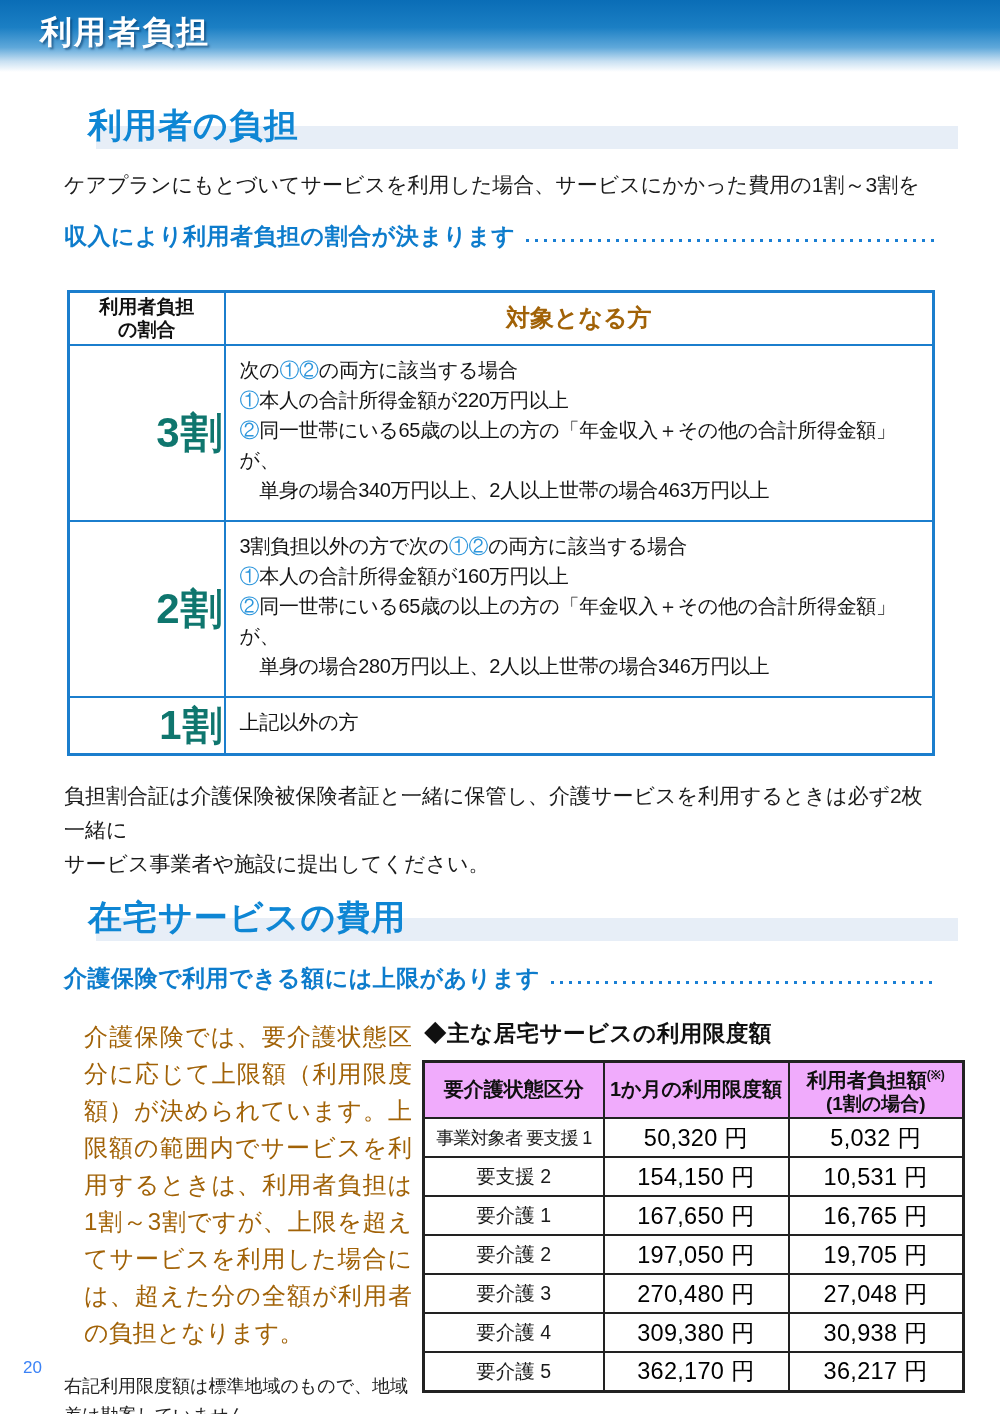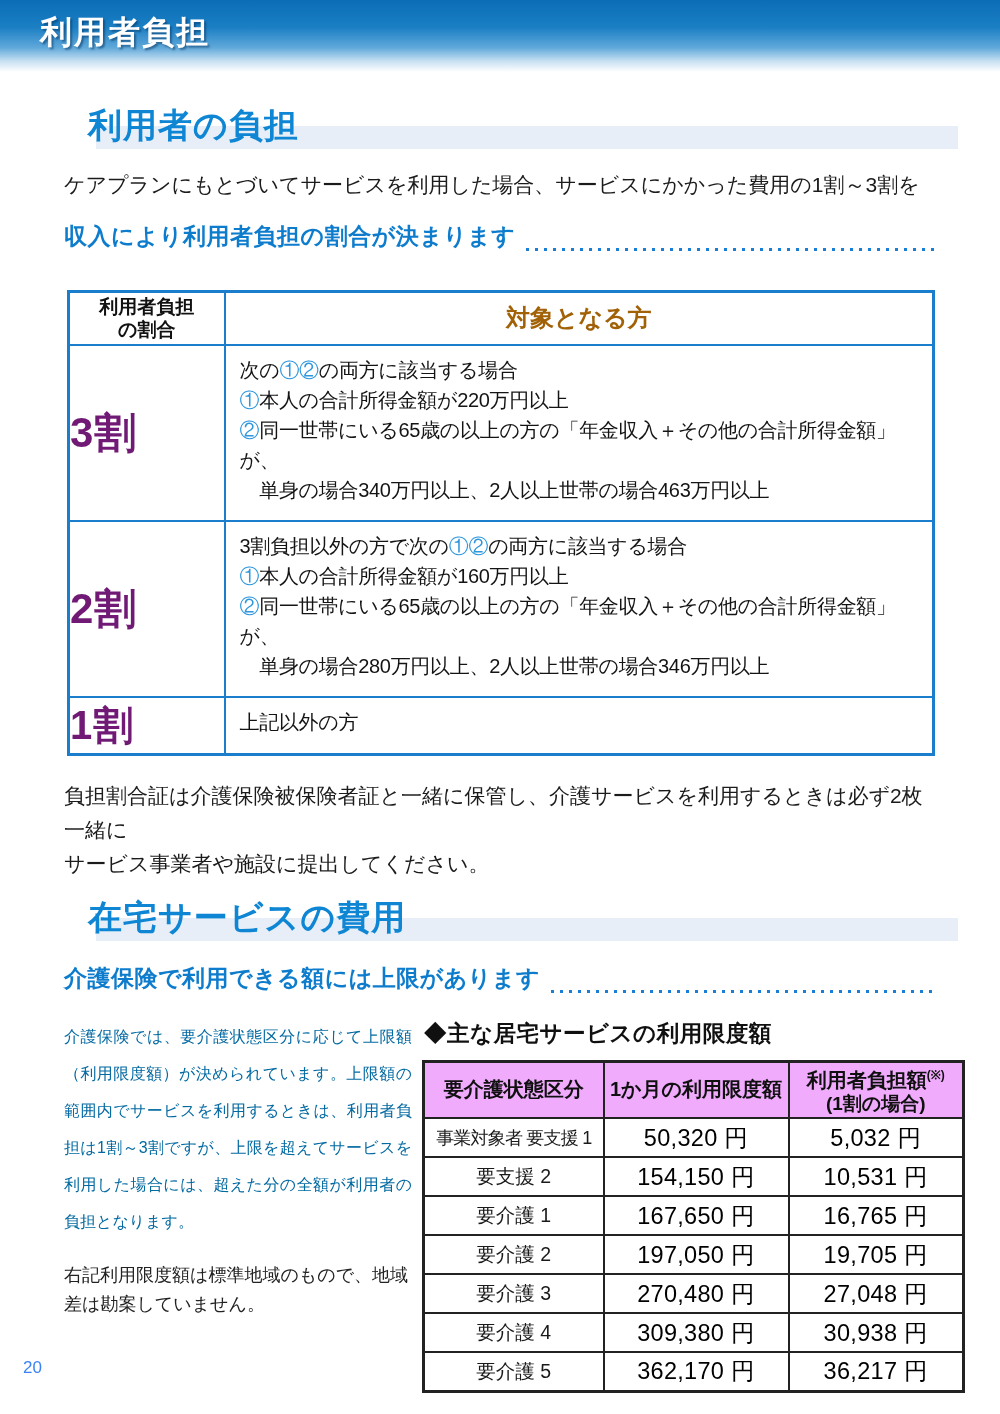--- a/index.html
+++ b/index.html
@@ -23,42 +23,42 @@
     position: absolute; left: 8px; right: 0; bottom: 1px; height: 23px;
     background: #e7eef7;
   }
   .sec-heading .txt {
     position: relative; z-index: 1; font-size: 34px; font-weight: bold;
     color: #0e86d4; letter-spacing: 1px; line-height: 46px;
   }
   
   .para { margin: 18px 64px 0; font-size: 21px; line-height: 34px; color: #1b1b1b; }
   
-  .subhead { margin: 17px 64px 0; display: flex; align-items: flex-end; }
+  .subhead { margin: 17px 64px 0; display: flex; align-items: center; }
   .subhead .txt { color: #0d7ccc; font-size: 23px; font-weight: bold; letter-spacing: .5px; white-space: nowrap; }
   .subhead .dots {
     flex: 1; height: 5px; margin: 8px 0 0 8px;
     background-image: radial-gradient(circle, #1a7fd4 1.7px, rgba(0,0,0,0) 1.9px);
     background-size: 9px 5px; background-repeat: repeat-x; background-position: left center;
   }
   
   .t1 { margin: 38px 65px 0 67px; width: 868px; border-collapse: collapse; border: 3px solid #1b7ecd; }
   .t1 th, .t1 td { border: 2px solid #1b7ecd; }
   .t1 col.c1 { width: 156px; }
   .t1 thead tr { height: 53px; }
   .t1 .t1h1 { font-size: 19px; line-height: 23px; font-weight: bold; color: #111; text-align: center; }
   .t1 .t1h2 { font-size: 24px; font-weight: bold; color: #a16207; text-align: center; }
-  .t1 .rate { text-align: left; vertical-align: middle; font-size: 42px; font-weight: 800; color: #701a75; letter-spacing: 1px; }
+  .t1 .rate { text-align: right; vertical-align: middle; font-size: 42px; font-weight: 800; color: #0f766e; letter-spacing: 1px; }
   .t1 .desc { padding: 9px 8px 15px 14px; vertical-align: middle; }
   .t1 .desc .rl { font-size: 20px; line-height: 30px; color: #141414; letter-spacing: -0.3px; }
   .hl { color: #2f97dc; }
   
   .cols { display: flex; margin: 24px 42px 0 64px; }
   .col-left { width: 348px; flex: none; }
-  .body-just { font-size: 16px; line-height: 37px; text-align: justify; color: #0369a1; }
+  .body-just { font-size: 24px; line-height: 37px; text-align: justify; color: #a16207; margin-left: 20px; }
   .note1 { margin-top: 21px; font-size: 18px; line-height: 29px; color: #222; }
   .col-right { flex: 1; padding-left: 10px; }
   .t2-title { font-size: 22.5px; font-weight: bold; color: #101010; margin: 0 0 11px 2px; letter-spacing: .5px; }
   
   .t2 { width: 540px; border-collapse: collapse; border: 3px solid #222; table-layout: fixed; }
   .t2 th, .t2 td { border: 2px solid #222; text-align: center; vertical-align: middle; }
   .t2 col.c1 { width: 180px; } .t2 col.c2 { width: 185px; } .t2 col.c3 { width: 175px; }
   .t2 thead tr { height: 57px; }
   .t2 th { background: #f0abfc; font-size: 20px; font-weight: bold; color: #101010; }
   .t2 .t2h3 div { line-height: 24px; }

